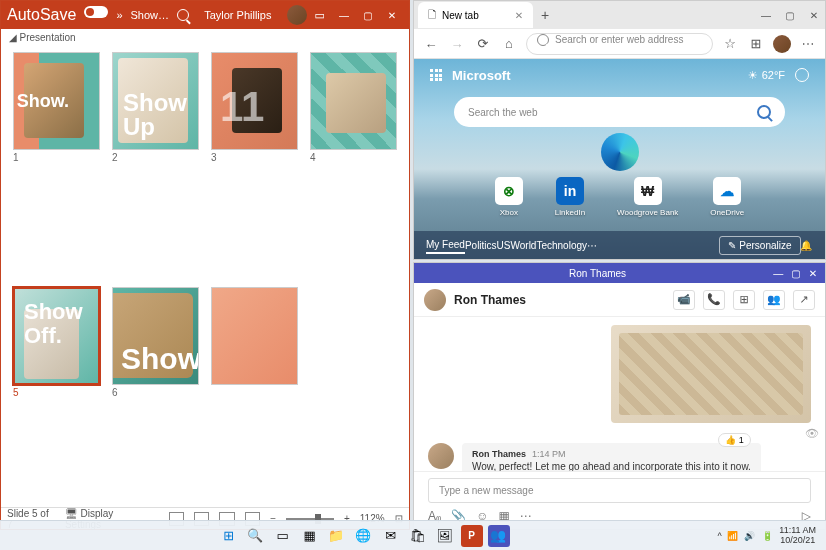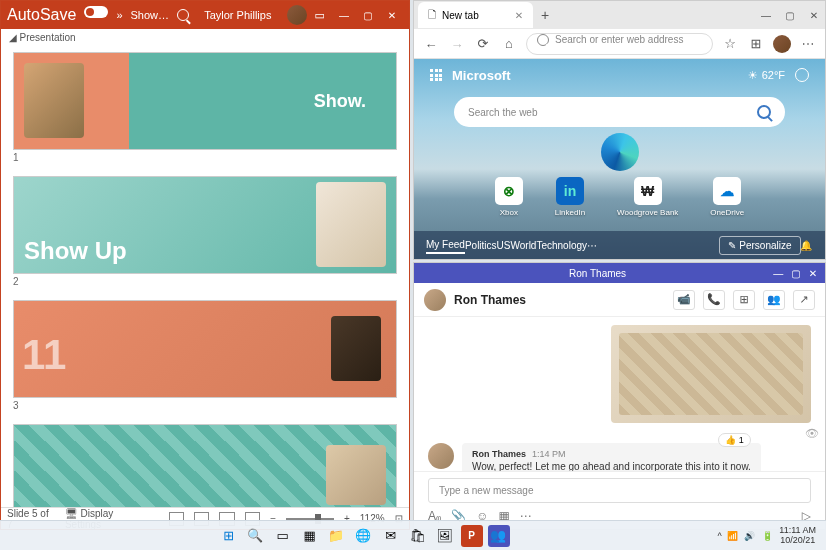--- a/index.html
+++ b/index.html
@@ -11,21 +11,21 @@
 .toggle::after{content:"";position:absolute;width:8px;height:8px;background:#C43E1C;border-radius:50%;left:2px;top:2px}
 .search-ico{width:12px;height:12px;border:1.5px solid #fff;border-radius:50%;position:relative}
 .search-ico::after{content:"";position:absolute;width:5px;height:1.5px;background:#fff;bottom:-2px;right:-3px;transform:rotate(45deg)}
 .ppt-title{flex:1;font-size:11px;text-align:center}
 .avatar{width:20px;height:20px;border-radius:50%;background:linear-gradient(135deg,#8b5a3c,#6b4423)}
 .winbtns{display:flex;gap:2px}
 .winbtn{width:22px;height:20px;display:flex;align-items:center;justify-content:center;font-size:10px;cursor:pointer}
 .ppt-menu{height:22px;display:flex;align-items:center;padding:0 6px;gap:6px;border-bottom:1px solid #e0e0e0;font-size:10px;color:#333}
 .ppt-menu span{cursor:pointer;white-space:nowrap}
 .pres-label{padding:3px 8px;font-size:10px;color:#555}
-.slides{flex:1;padding:6px 12px;overflow:auto;display:grid;grid-template-columns:1fr;gap:13px 12px}
+.slides{flex:1;padding:6px 12px;overflow:auto;display:grid;grid-template-columns:1fr 1fr 1fr 1fr;gap:20px 12px}
 .slide-wrap{display:flex;flex-direction:column;gap:2px}
 .slide{height:98px;border:1px solid #ccc;position:relative;overflow:hidden;cursor:pointer}
 .slide.sel{outline:3px solid #C43E1C;outline-offset:-2px}
 .sn{font-size:10px;color:#666}
 .sn.sel{color:#C43E1C}
 .s1{background:linear-gradient(90deg,#e88c6a 0%,#e88c6a 30%,#5eb5a6 30%,#5eb5a6 100%)}
 .s1::before{content:"";position:absolute;left:10px;top:10px;width:60px;height:75px;background:linear-gradient(135deg,#d4a574,#8b6f47);border-radius:4px}
 .s2{background:linear-gradient(135deg,#9dd5cc 0%,#5eb5a6 100%)}
 .s2::before{content:"";position:absolute;right:10px;top:5px;width:70px;height:85px;background:linear-gradient(135deg,#f0e6d8,#d4c4a8);border-radius:4px}
 .s3{background:linear-gradient(135deg,#e88c6a,#d47a58)}
@@ -238,21 +238,21 @@
       <span class="sp"></span>
       <div class="mag"></div>
     </div>
     <div class="edge-logo"></div>
     <div class="tiles">
       <div class="tile">
           <div class="tile-ico" style="color:#107c10">⊗</div>
           <div class="tile-lbl">Xbox</div>
         </div>
       <div class="tile">
-          <div class="tile-ico" style="background:#0a66c2;color:#5eead4">in</div>
+          <div class="tile-ico" style="background:#0a66c2;color:#ffffff">in</div>
           <div class="tile-lbl">LinkedIn</div>
         </div>
       <div class="tile">
           <div class="tile-ico" style="color:#222">₩</div>
           <div class="tile-lbl">Woodgrove Bank</div>
         </div>
       <div class="tile">
           <div class="tile-ico" style="color:#0078d4">☁</div>
           <div class="tile-lbl">OneDrive</div>
         </div>

